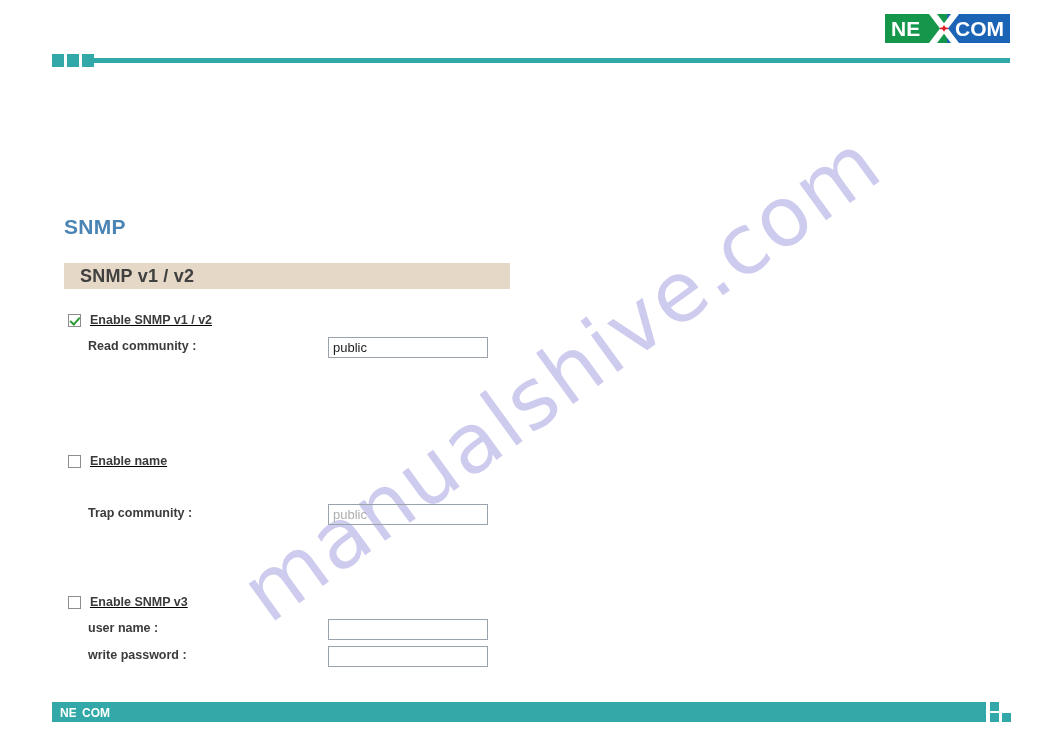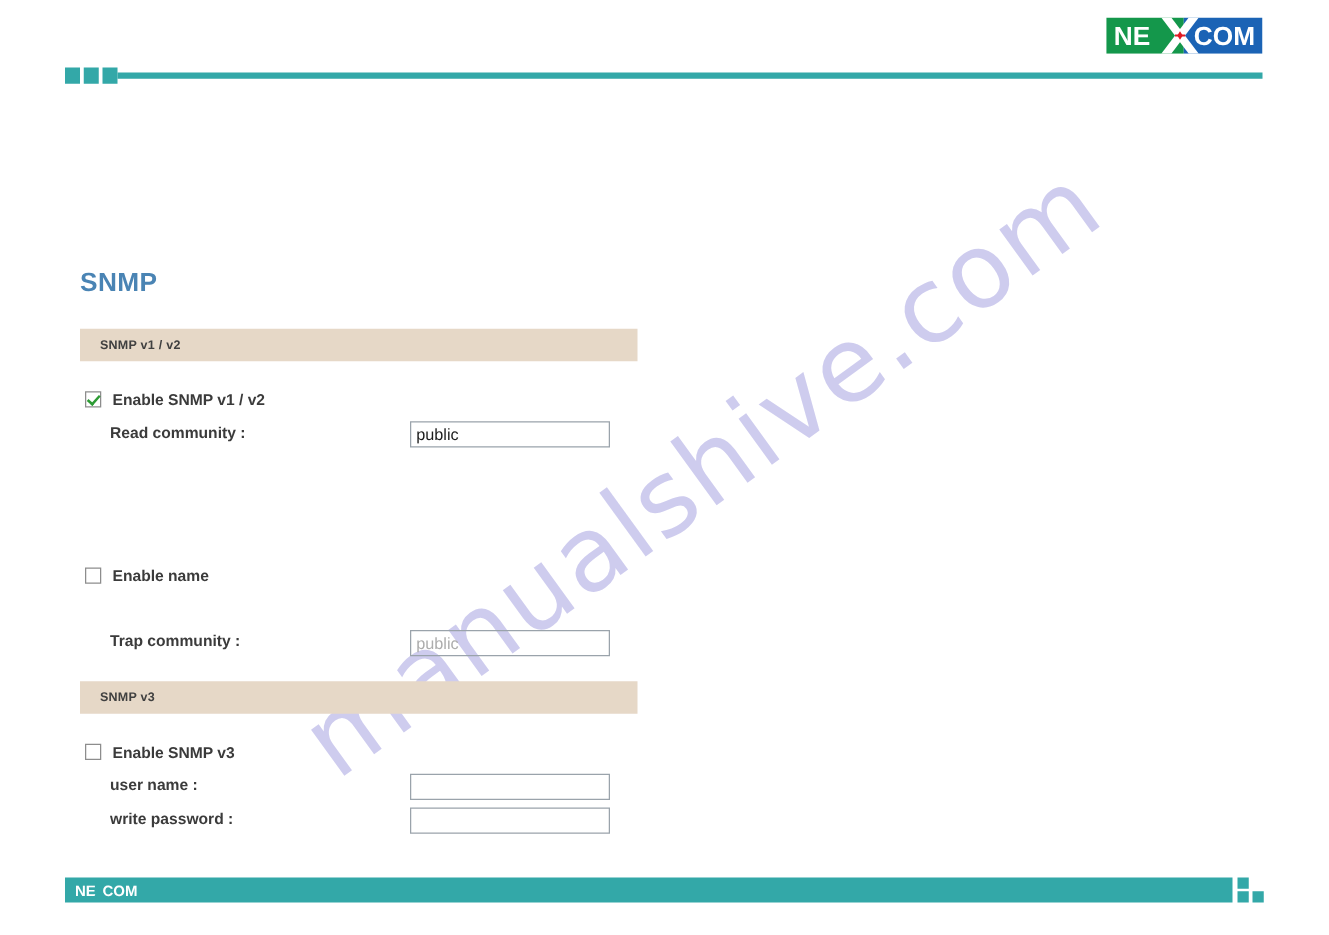--- a/index.html
+++ b/index.html
@@ -107,32 +107,33 @@
     position: absolute;
     left: 64px;
     width: 446px;
     height: 26px;
     background: #e6d8c7;
     display: flex;
     align-items: center;
   }
   .section-bar .section-label {
     margin-left: 16px;
-    font-size: 10px;
+    font-size: 18px;
     font-weight: bold;
     color: #404040;
     letter-spacing: 0.2px;
   }
 
   .check-row {
     position: absolute;
     left: 68px;
     display: flex;
-    align-items: flex-start;
+    align-items: flex-end;
     gap: 9px;
+    text-decoration: underline;
   }
   .cbx {
     width: 13px;
     height: 13px;
     border: 1px solid #8d8d8d;
     background: #ffffff;
     position: relative;
     flex: 0 0 auto;
     display: block;
   }
@@ -271,23 +272,20 @@
       <span class="cbx"></span>
       <span class="cb-label">Enable name</span>
     </div>
 
 
     <div class="field-row" style="top:505px;">
       <span class="f-label">Trap community :</span>
       <input class="f-input" type="text" placeholder="public" style="">
     </div>
 
-    <div class="section-bar" style="top:545px;">
-      <span class="section-label">SNMP v3</span>
-    </div>
 
     <div class="check-row" style="top:595px;">
       <span class="cbx"></span>
       <span class="cb-label">Enable SNMP v3</span>
     </div>
 
     <div class="field-row" style="top:620px;">
       <span class="f-label">user name :</span>
       <input class="f-input" type="text" value="" style="">
     </div>

